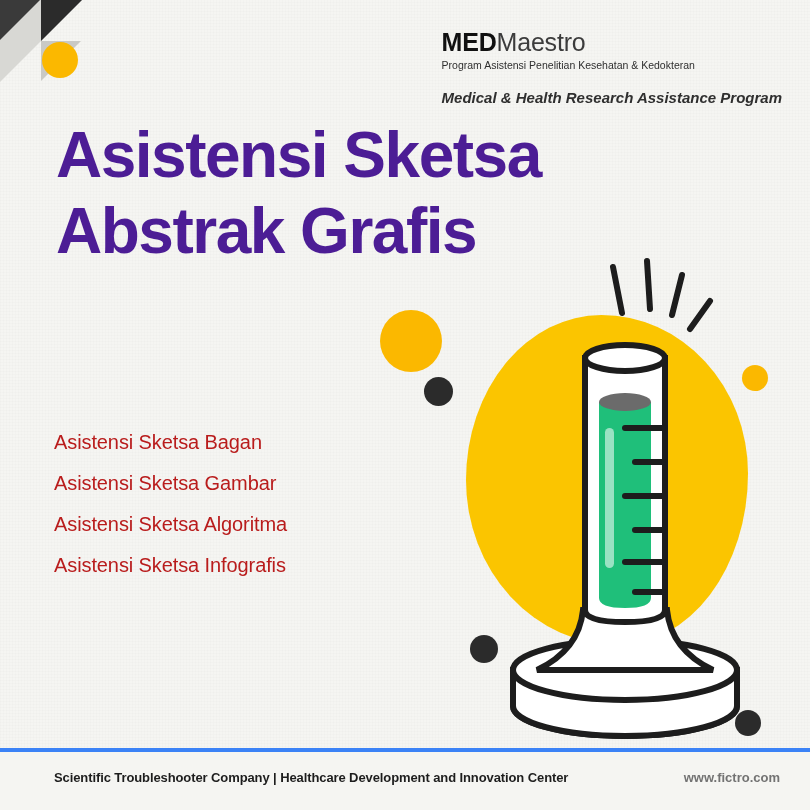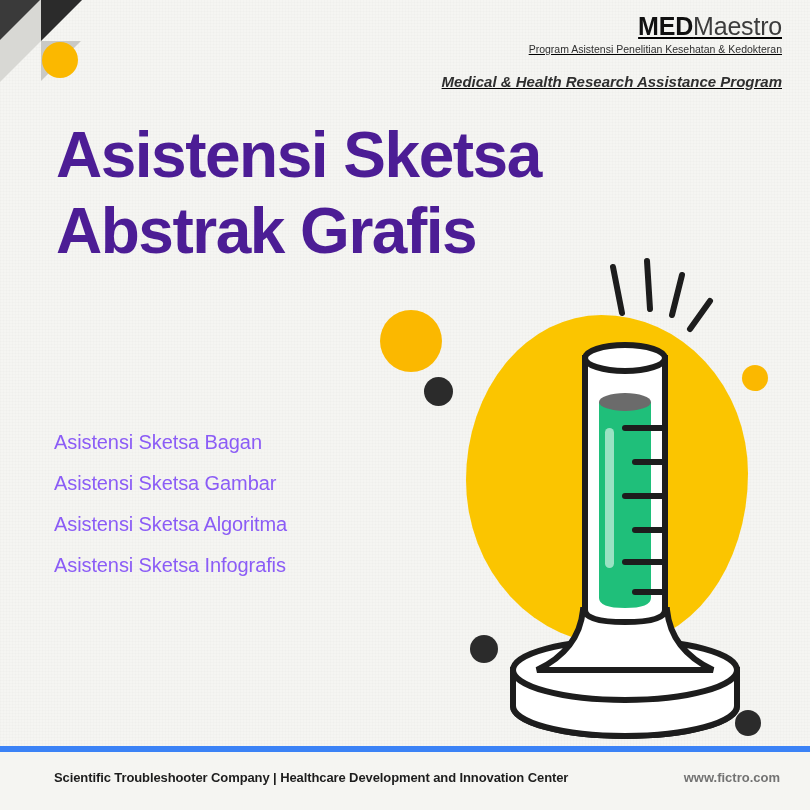--- a/index.html
+++ b/index.html
@@ -69,24 +69,23 @@
     left: 42px;
     width: 36px;
     height: 36px;
     border-radius: 50%;
     background: #fbb800;
   }
 
   
   .brand {
     position: absolute;
-    top: 14px;
+    top: 30px;
     right: 28px;
-    text-align: right;
-    text-decoration: underline;
+    text-align: left;
   }
   .brand-title {
     font-size: 25px;
     letter-spacing: -0.2px;
     line-height: 1;
     color: #2b2b2b;
   }
   .brand-title .med {
     font-weight: bold;
     color: #111;
@@ -126,21 +125,21 @@
 
   
   .services {
     position: absolute;
     top: 432px;
     left: 54px;
     width: 330px;
   }
   .service-item {
     font-size: 20px;
-    color: #8b5cf6;
+    color: #b91c1c;
     line-height: 1;
     margin-bottom: 21px;
     letter-spacing: -0.1px;
   }
 
   
   .illus {
     position: absolute;
     top: 255px;
     left: 380px;
@@ -198,21 +197,21 @@
 
   .sparks { position: absolute; left: 220px; top: 0px; }
 
   
   .footer-bar {
     position: absolute;
     left: 0;
     bottom: 0;
     width: 810px;
     height: 58px;
-    border-top: 6px solid #3b82f6;
+    border-top: 4px solid #3b82f6;
     background: #f5f5f2;
   }
   .footer-left {
     position: absolute;
     left: 54px;
     top: 18px;
     font-size: 13px;
     font-weight: bold;
     color: #1d1d1d;
     letter-spacing: -0.1px;

